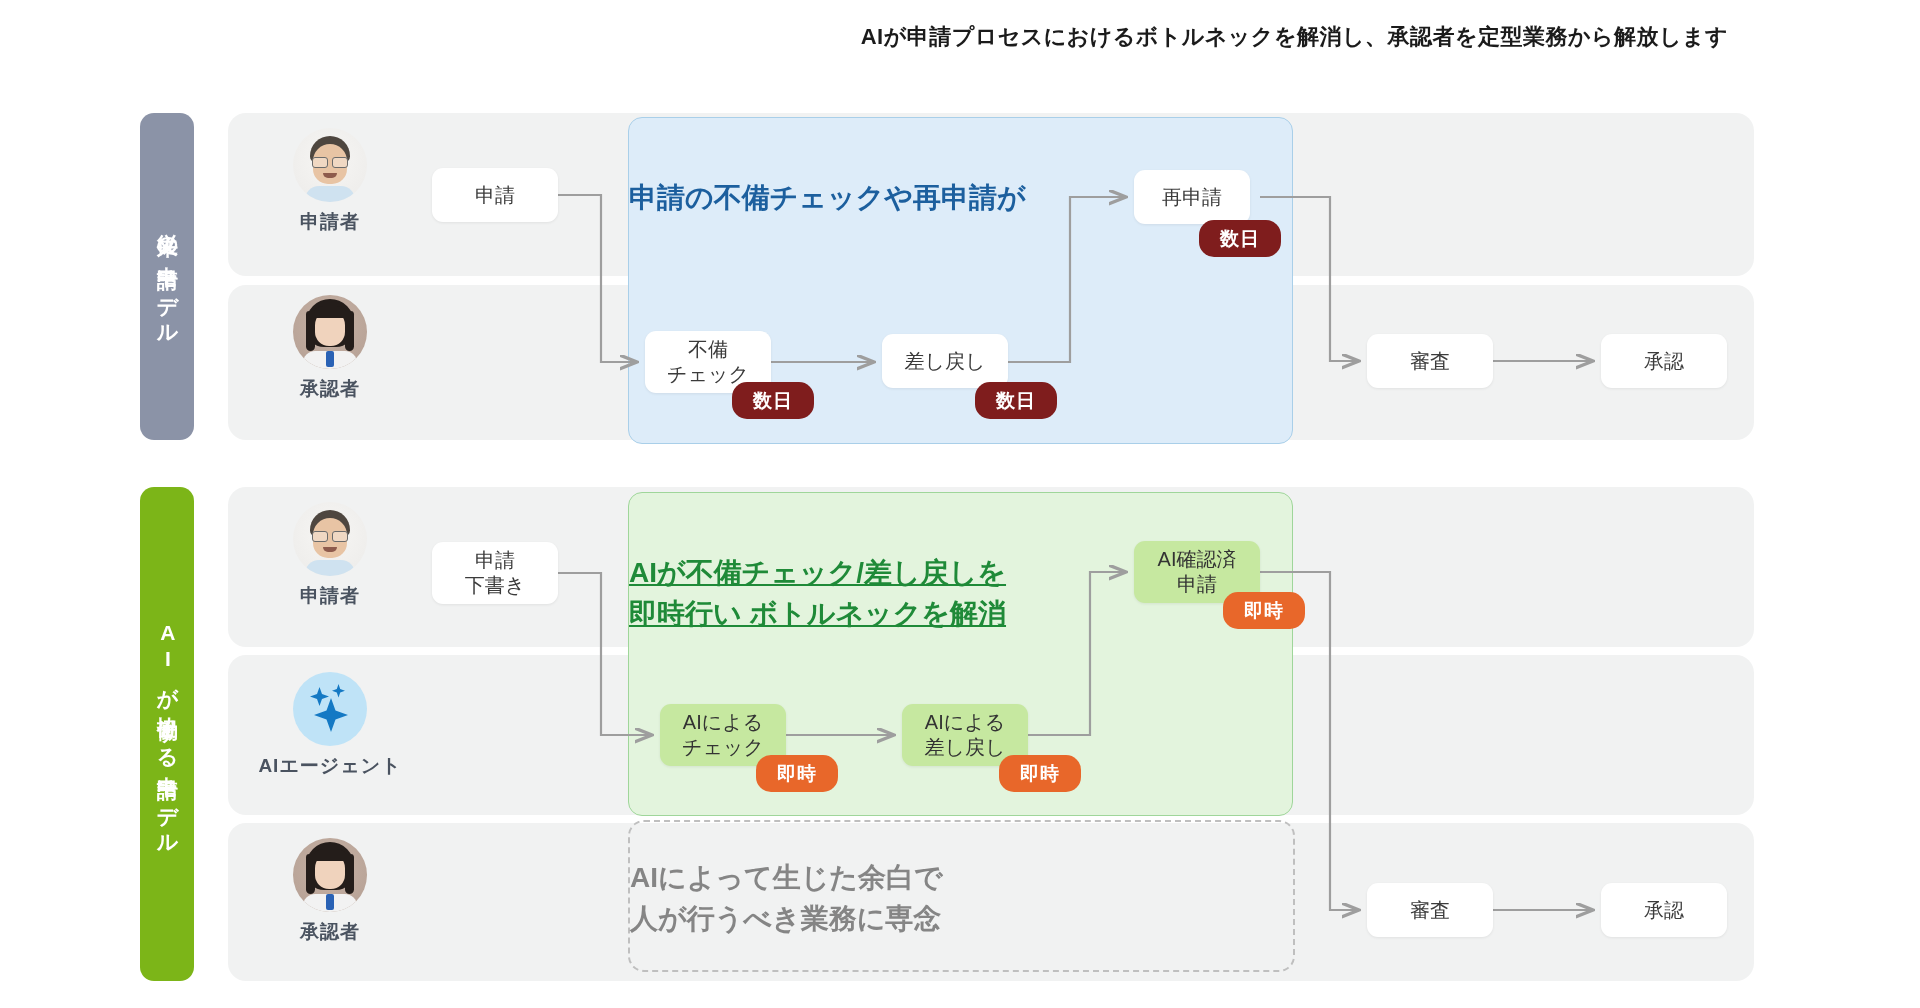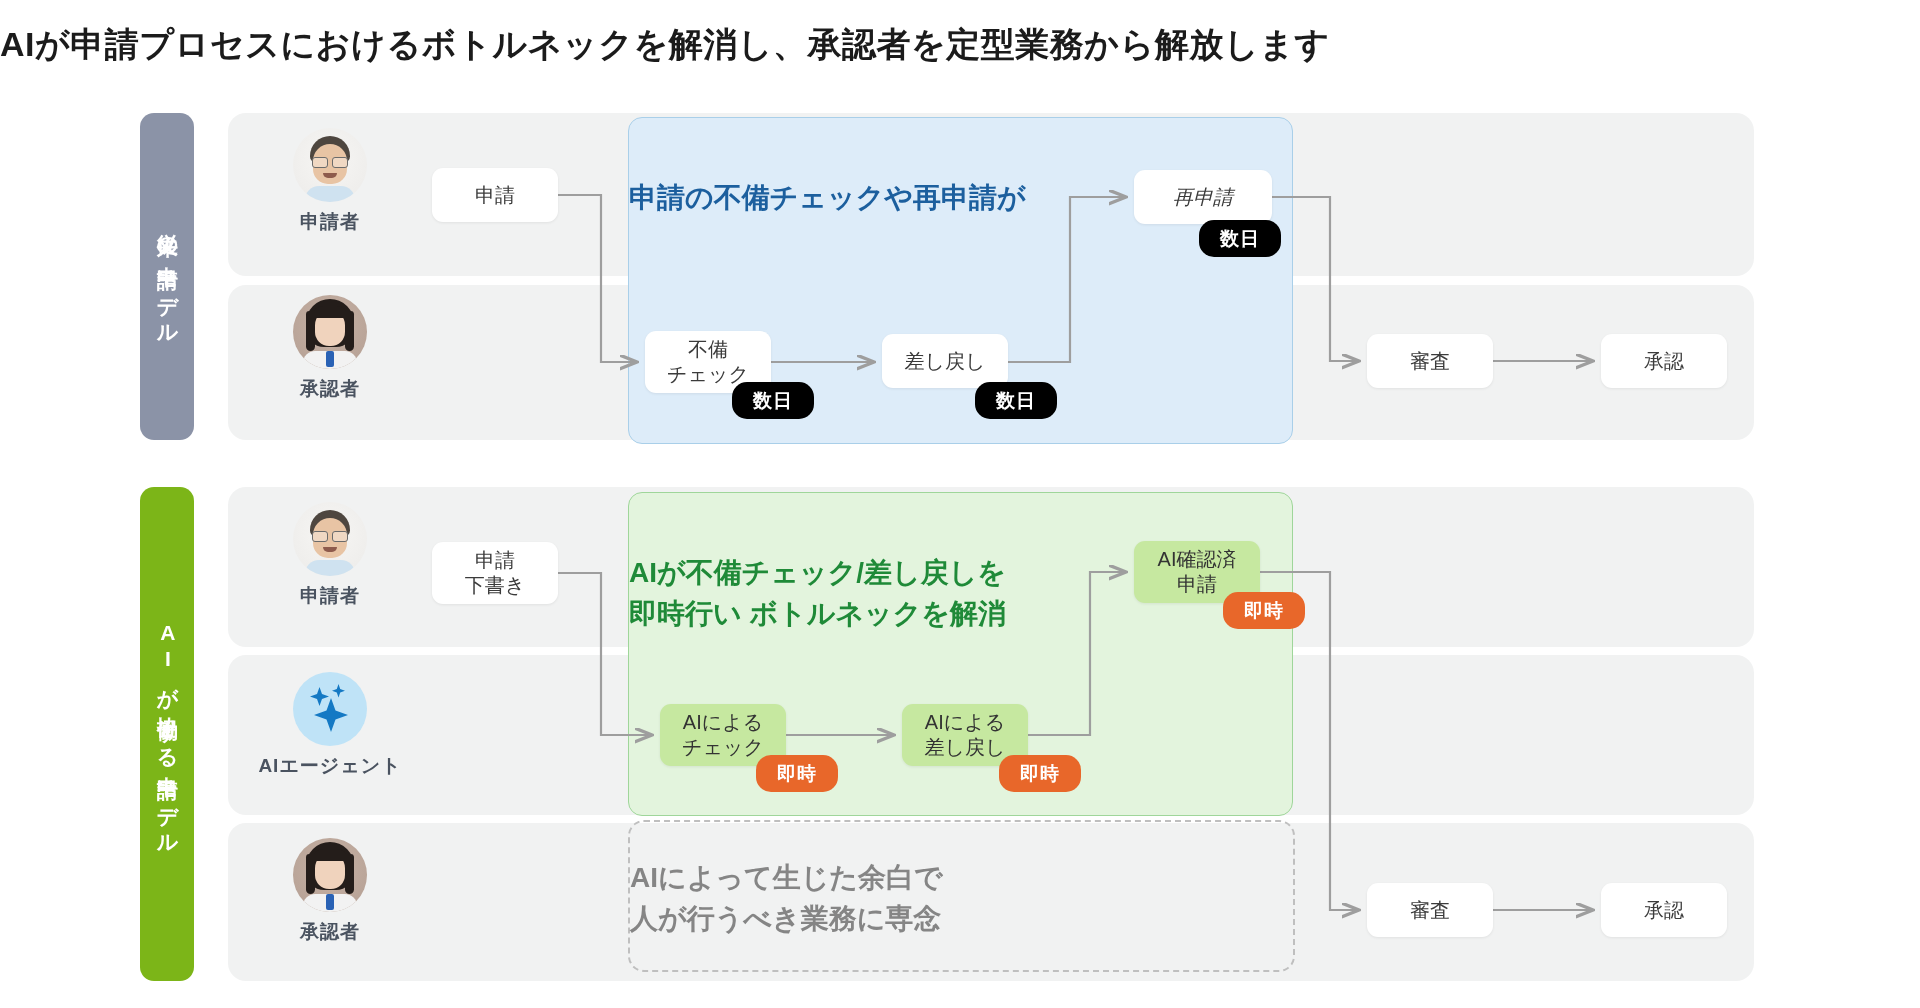--- a/index.html
+++ b/index.html
@@ -3,22 +3,22 @@
 <meta charset="utf-8">
 <style>
   html,body{margin:0;padding:0;}
   body{
     width:1920px;height:1008px;background:#ffffff;
     font-family:"Liberation Sans","DejaVu Sans",sans-serif;
     overflow:hidden;position:relative;
   }
   
   #title{
-    position:absolute;left:0;top:22px;width:1728px;text-align:left;
-    font-size:34px;font-weight:bold;color:#1b1b1b;letter-spacing:.5px;
+    position:absolute;left:0;top:22px;width:1728px;text-align:right;
+    font-size:22px;font-weight:bold;color:#1b1b1b;letter-spacing:.5px;
   }
   
   .vlabel{
     position:absolute;border-radius:14px;color:#ffffff;
     font-weight:bold;font-size:21px;letter-spacing:3px;
     display:flex;align-items:center;justify-content:center;
     writing-mode:vertical-rl;text-orientation:upright;
     line-height:1.18;
   }
   #vlabel-legacy{left:140px;top:113px;width:54px;height:327px;background:#8b93a7;}
@@ -43,21 +43,21 @@
   }
   #panel-dashed{
     position:absolute;left:628px;top:820px;width:663px;height:148px;
     border:2px dashed #bfbfbf;border-radius:16px;background:transparent;
   }
   .panel-text{
     position:absolute;width:100%;text-align:left;font-weight:bold;
     line-height:1.45;font-size:28px;
   }
   #panel-blue .panel-text{top:60px;color:#1c5f9e;}
-  #panel-green .panel-text{top:60px;color:#1f8a38;}
+  #panel-green .panel-text{top:60px;color:#1f8a38;text-decoration:underline;}
   #panel-dashed .panel-text{top:36px;color:#858585;}
 
   
   .actor{position:absolute;width:150px;text-align:center;}
   .actor .name{
     margin-top:7px;font-size:19px;font-weight:bold;color:#4a5360;letter-spacing:1px;
   }
   .avatar{
     width:74px;height:74px;border-radius:50%;margin:0 auto;position:relative;overflow:hidden;
   }
@@ -96,30 +96,30 @@
     display:flex;align-items:center;justify-content:center;text-align:center;
     color:#3b3b3b;font-size:20px;line-height:1.25;
     box-shadow:0 1px 3px rgba(0,0,0,.07);
   }
   .node.green{background:#c6e8a0;color:#333;}
   .badge{
     position:absolute;border-radius:15px;color:#fff;font-weight:bold;
     font-size:19px;display:flex;align-items:center;justify-content:center;
     letter-spacing:1px;
   }
-  .badge.navy{background:#000000;}
+  .badge.navy{background:#7f1d1d;}
   .badge.orange{background:#e8672a;margin-left:24px;}
 
   
   #n-shinsei{left:432px;top:168px;width:126px;height:54px;}
   #n-fubi{left:645px;top:331px;width:126px;height:62px;}
   #b-fubi{left:732px;top:382px;width:82px;height:37px;}
   #n-sashimodoshi{left:882px;top:334px;width:126px;height:54px;}
   #b-sashimodoshi{left:975px;top:382px;width:82px;height:37px;}
-  #n-saishinsei{left:1134px;top:170px;width:138px;height:54px;font-style:italic;}
+  #n-saishinsei{left:1134px;top:170px;width:116px;height:54px;}
   #b-saishinsei{left:1199px;top:220px;width:82px;height:37px;}
   #n-shinsa-1{left:1367px;top:334px;width:126px;height:54px;}
   #n-shounin-1{left:1601px;top:334px;width:126px;height:54px;}
 
   
   #n-shitagaki{left:432px;top:542px;width:126px;height:62px;}
   #n-ai-check{left:660px;top:704px;width:126px;height:62px;}
   #b-ai-check{left:732px;top:755px;width:82px;height:37px;}
   #n-ai-send{left:902px;top:704px;width:126px;height:62px;}
   #b-ai-send{left:975px;top:755px;width:82px;height:37px;}

